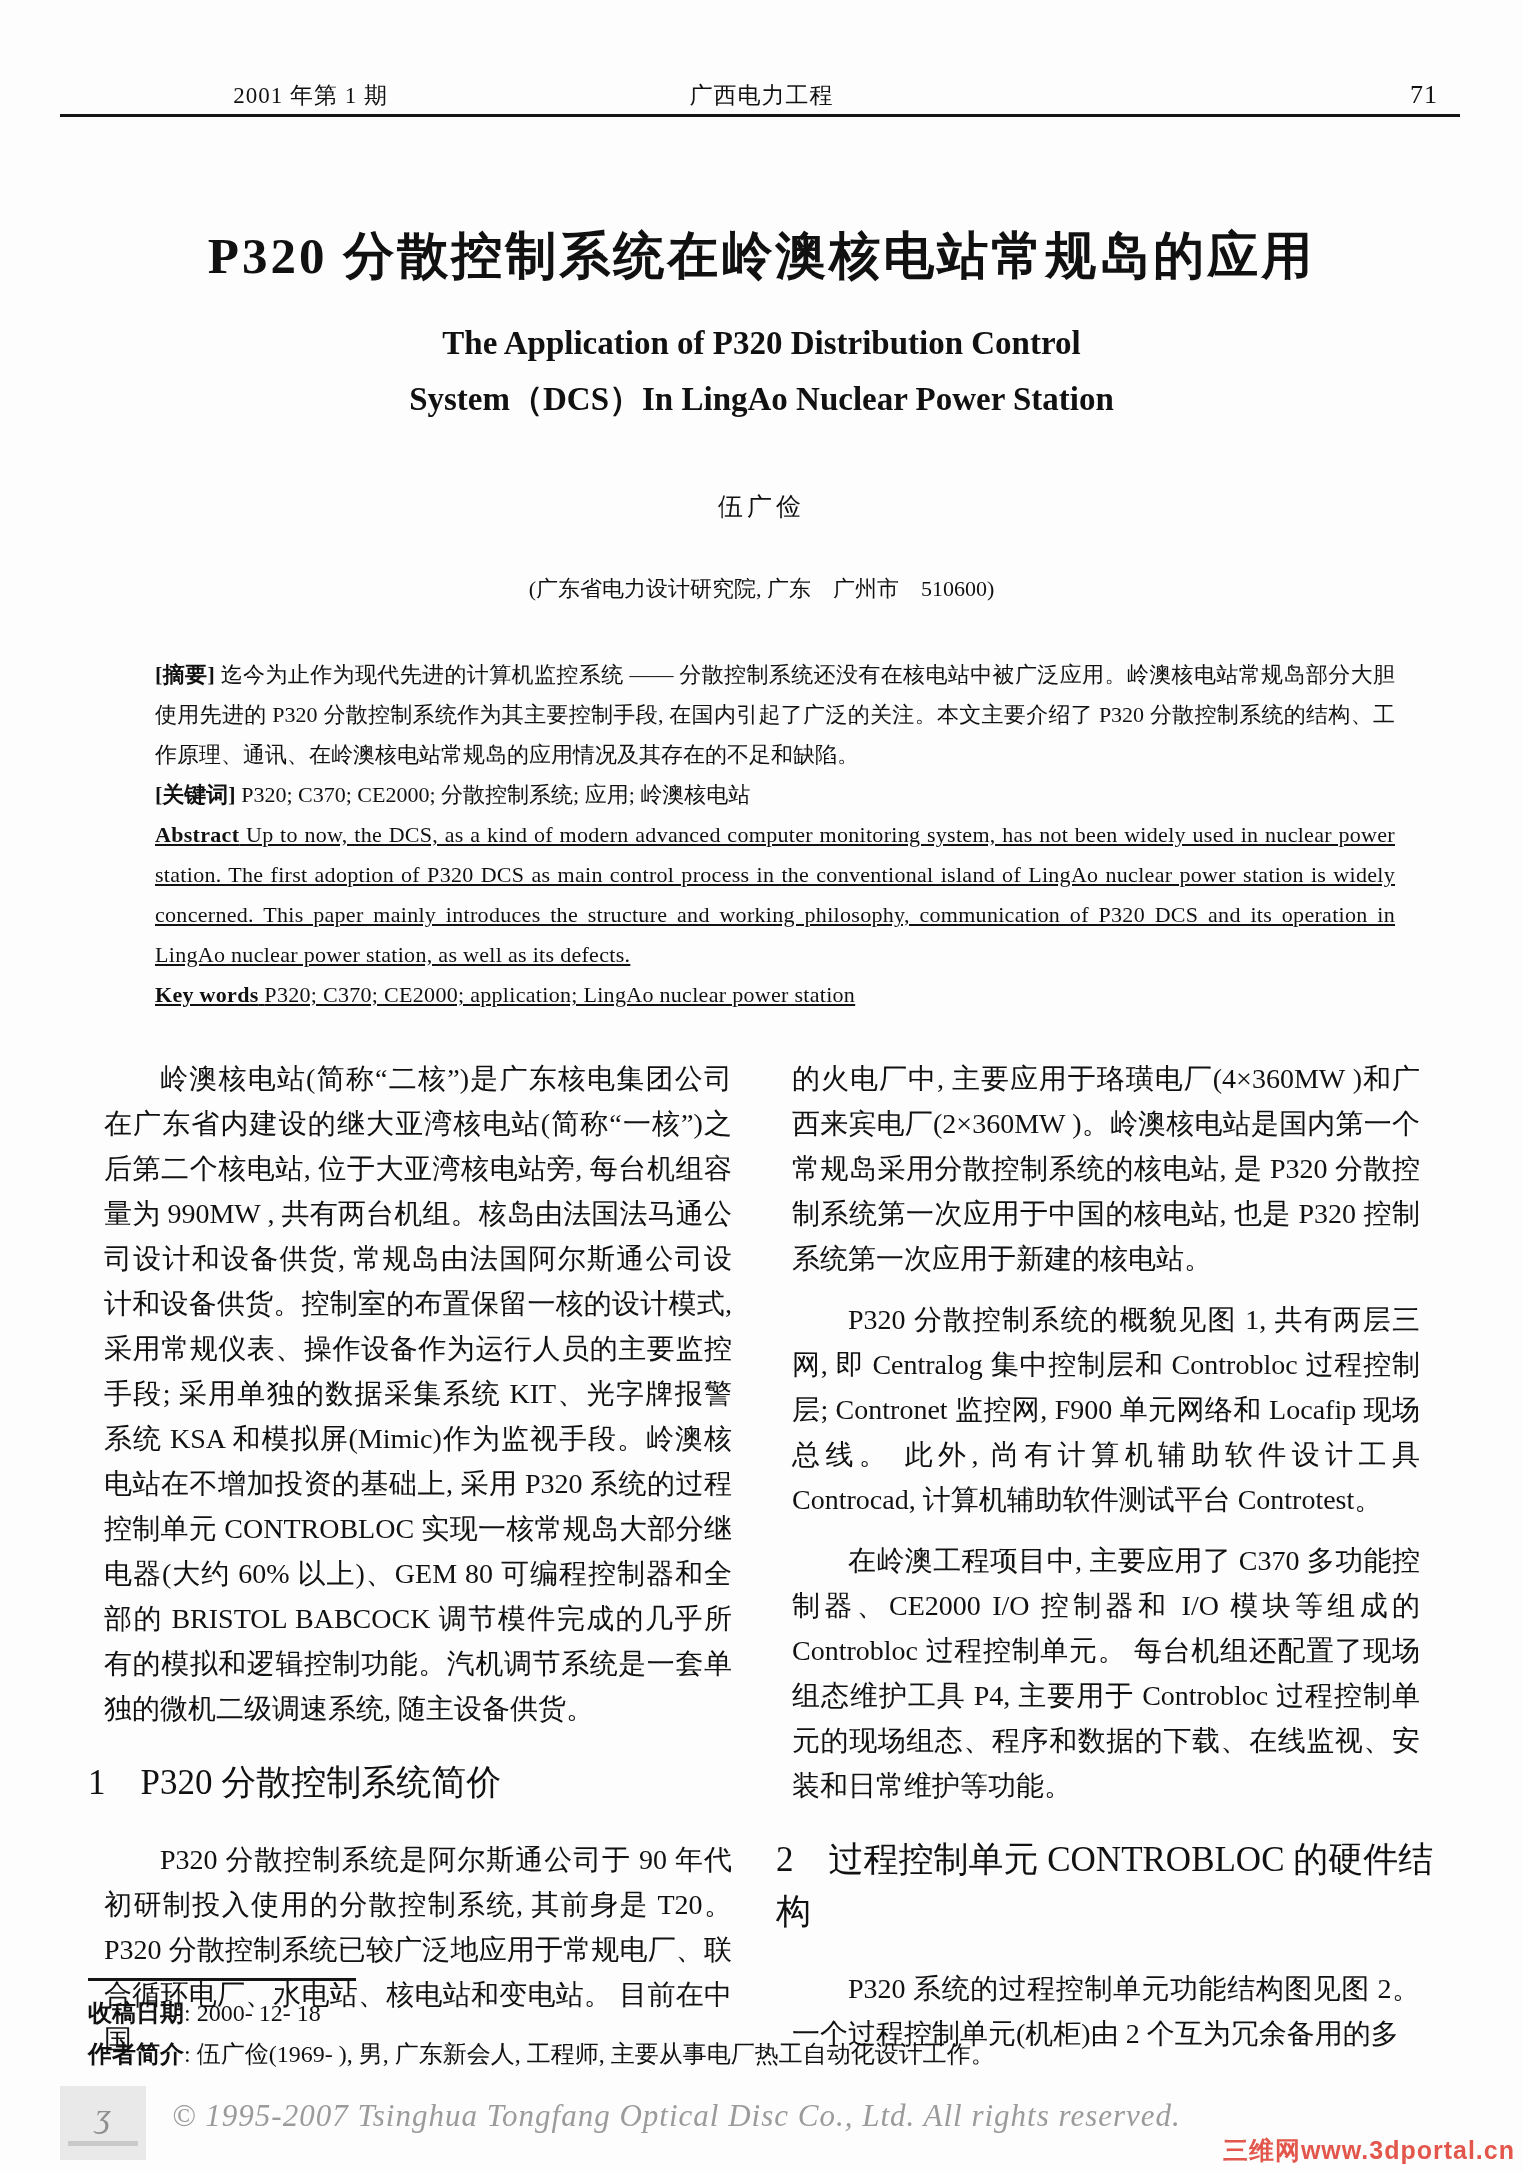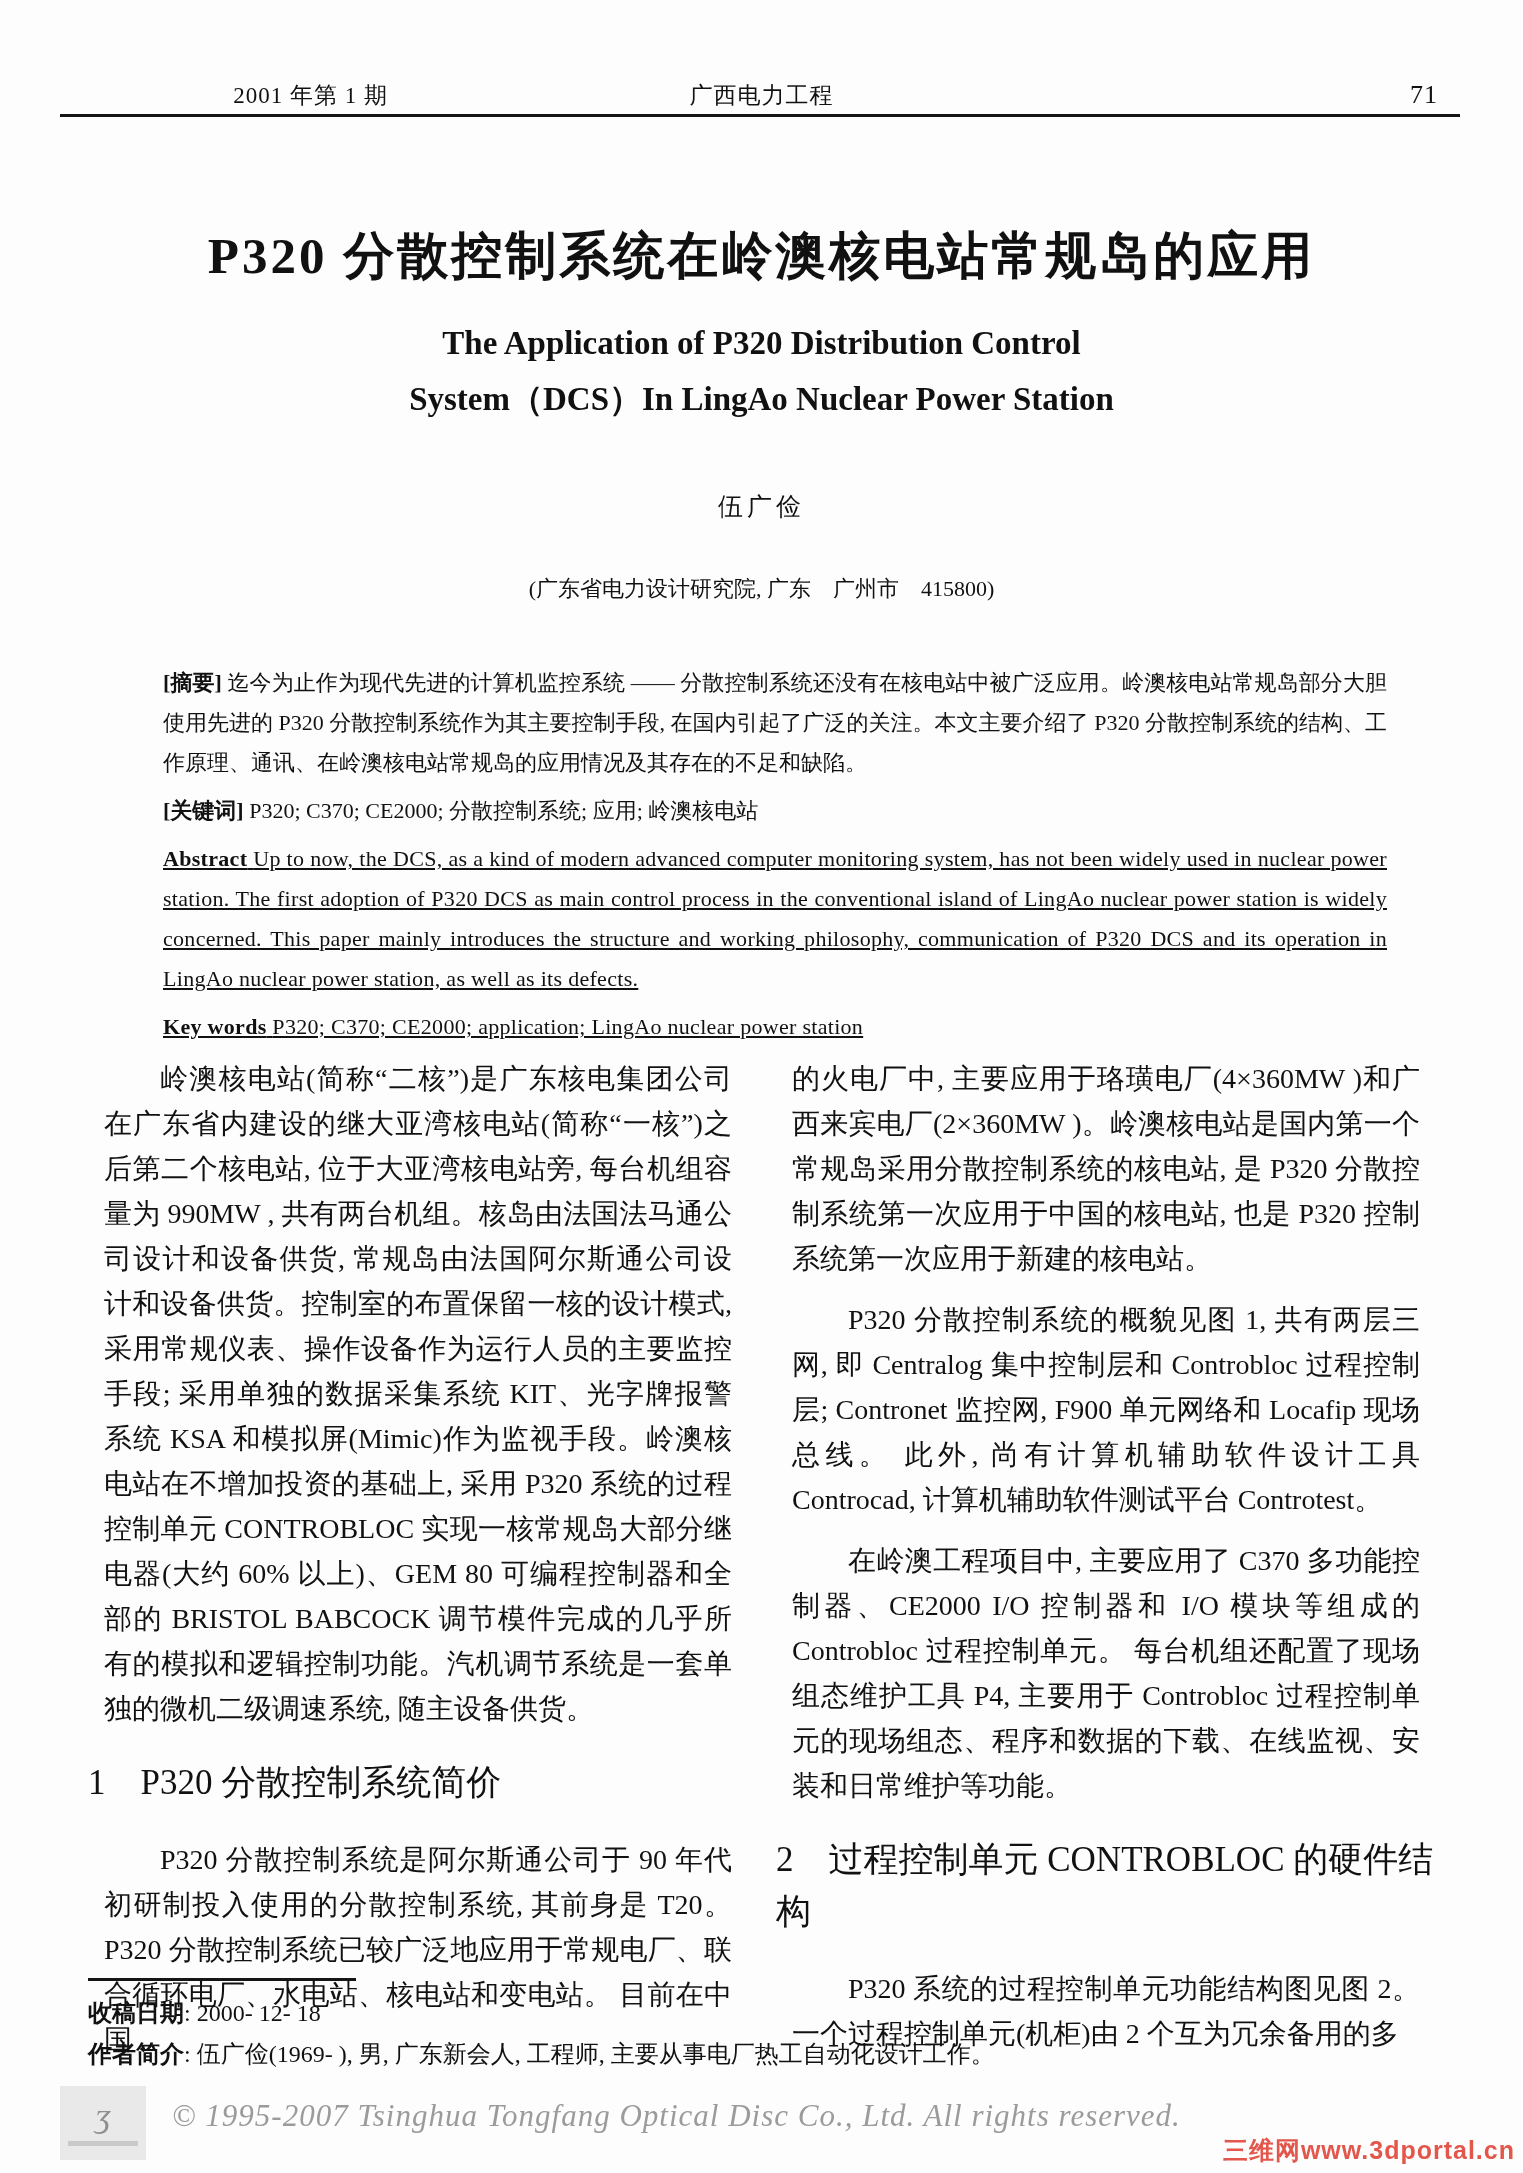--- a/index.html
+++ b/index.html
@@ -38,21 +38,21 @@
   }
   .affiliation{
     position:absolute;left:0;top:574px;width:1523px;
     text-align:center;font-size:22px;
   }
   
   .abstract-block{
     position:absolute;left:155px;top:655px;width:1240px;
     font-size:22px;line-height:40px;text-align:justify;
   }
-  .abstract-block p{margin:8px;}
+  .abstract-block p{margin:0;}
   .lbl{font-weight:bold;}
   .abstract-block .en{letter-spacing:.3px;text-decoration:underline;}
   
   .columns{
     position:absolute;left:88px;top:1040px;width:1348px;
     display:flex;gap:28px;
     font-size:28px;line-height:45px;text-align:justify;
   }
   .col{width:660px;}
   .col p{margin:16px;}
@@ -100,21 +100,21 @@
   </div>
   <div class="header-rule"></div>
 
   <div class="title-zh">P320 分散控制系统在岭澳核电站常规岛的应用</div>
   <div class="title-en">
     <div>The Application of P320 Distribution Control</div>
     <div>System（DCS）In LingAo Nuclear Power Station</div>
   </div>
 
   <div class="author">伍广俭</div>
-  <div class="affiliation">(广东省电力设计研究院, 广东　广州市　415800)</div>
+  <div class="affiliation">(广东省电力设计研究院, 广东　广州市　510600)</div>
 
   <div class="abstract-block">
     <p>
       <span class="lbl">[摘要]</span>
       <span>迄今为止作为现代先进的计算机监控系统 —— 分散控制系统还没有在核电站中被广泛应用。岭澳核电站常规岛部分大胆使用先进的 P320 分散控制系统作为其主要控制手段, 在国内引起了广泛的关注。本文主要介绍了 P320 分散控制系统的结构、工作原理、通讯、在岭澳核电站常规岛的应用情况及其存在的不足和缺陷。</span>
     </p>
     <p>
       <span class="lbl">[关键词]</span>
       <span>P320; C370; CE2000; 分散控制系统; 应用; 岭澳核电站</span>
     </p>

